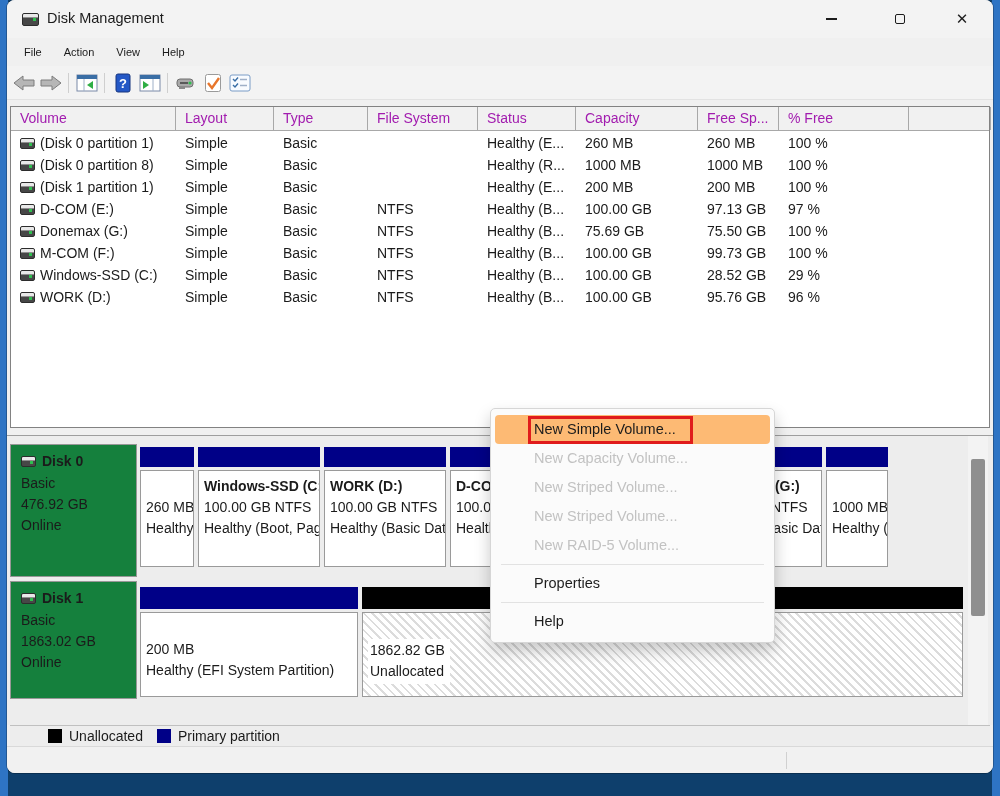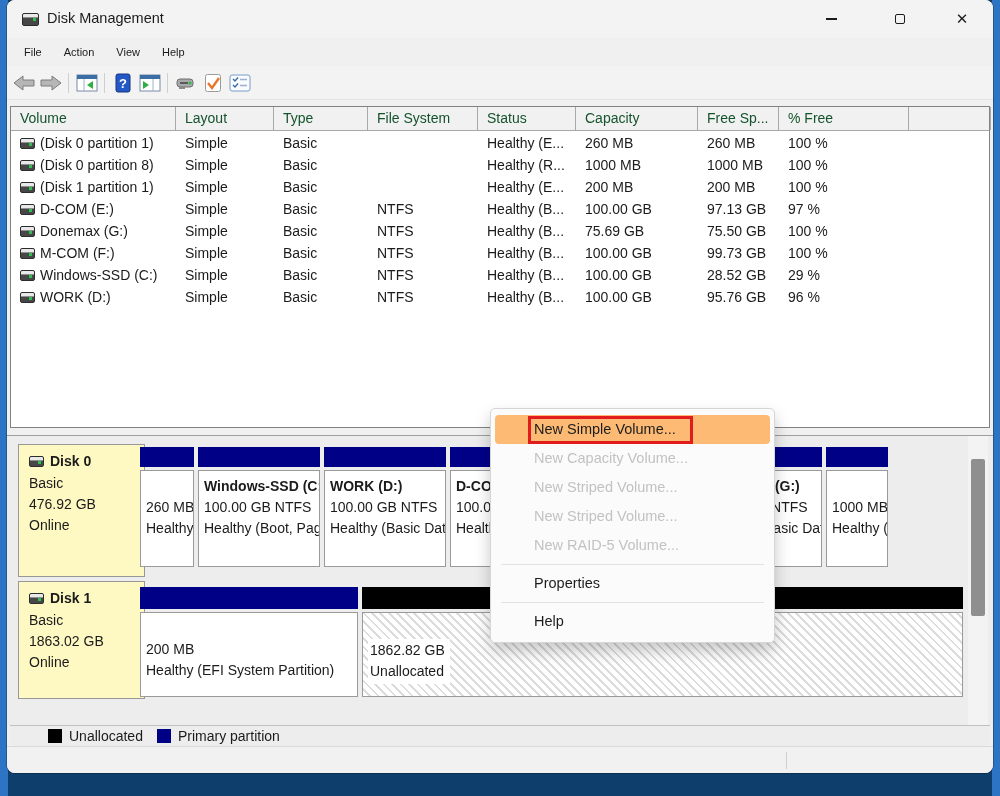--- a/index.html
+++ b/index.html
@@ -29,31 +29,31 @@
   .menubar { position:absolute; left:6px; top:38px; height:28px; display:flex; align-items:center; }
   .menu-item { padding:3px 11px; font-size:11px; color:#1b1b1b; }
   
   .toolbar { position:absolute; left:0; top:66px; width:100%; height:34px; background:#f3f3f3;
     display:flex; align-items:center; padding-left:3px; border-bottom:1px solid #e2e2e2; }
   .tb-btn { width:27px; height:26px; display:flex; align-items:center; justify-content:center; }
   .tb-sep { width:1px; height:20px; background:#cfcfcf; margin:0 4px; }
   
   .table { position:absolute; left:3px; top:106px; width:980px; height:322px; background:#fff; border:1px solid #828282; }
   .thead { display:flex; height:24px; background:#f1f1f1; border-bottom:1px solid #a8a8a8; }
-  .th { border-right:1px solid #a8a8a8; font-size:14px; color:#14532d; line-height:23px; padding-left:9px;
+  .th { border-right:1px solid #a8a8a8; font-size:14px; color:#a21caf; line-height:23px; padding-left:9px;
         white-space:nowrap; overflow:hidden; flex-shrink:0; }
   .trow { display:flex; height:22px; align-items:center; }
   .td { font-size:14px; color:#1b1b1b; line-height:22px; padding-left:9px; white-space:nowrap; overflow:hidden; flex-shrink:0;
         display:flex; align-items:center; gap:5px; }
   .td .drive-icon { flex-shrink:0; }
   .tbody { padding-top:1px; }
   
   .graphpane { position:absolute; left:0; top:435px; width:986px; height:290px; background:#ededed; border-top:1px solid #9e9e9e; }
   .disk-row { position:absolute; left:3px; }
-  .disk-label { position:absolute; left:0; top:0; width:127px; background:#fef9c3; border:1px solid #979797; padding:8px 0 0 10px;margin-left:8px; }
+  .disk-label { position:absolute; left:0; top:0; width:127px; background:#15803d; border:1px solid #979797; padding:8px 0 0 10px; }
   .dl-head { display:flex; align-items:center; gap:6px; font-size:14px; font-weight:bold; color:#1b1b1b; margin-bottom:4px; }
   .dl-line { font-size:14px; color:#1b1b1b; line-height:21px; }
   .strip { position:absolute; left:130px; top:0; display:flex; }
   .part { flex-shrink:0; margin-right:4px; }
   .p-head { height:20px; background:#000087; }
   .p-head.unalloc { background:#000000; }
   .p-body { margin-top:3px; background:#fff; border:1px solid #9a9a9a; padding:5px 0 0 5px; overflow:hidden; }
   .p-body.hatch { background:repeating-linear-gradient(45deg,#ffffff 0 4px,#dcdcdc 4px 6px); position:relative;text-decoration:underline; }
   .p-name { font-size:14px; font-weight:bold; color:#1b1b1b; line-height:21px; white-space:nowrap; }
   .p-line { font-size:14px; color:#1b1b1b; line-height:21px; white-space:nowrap; }

